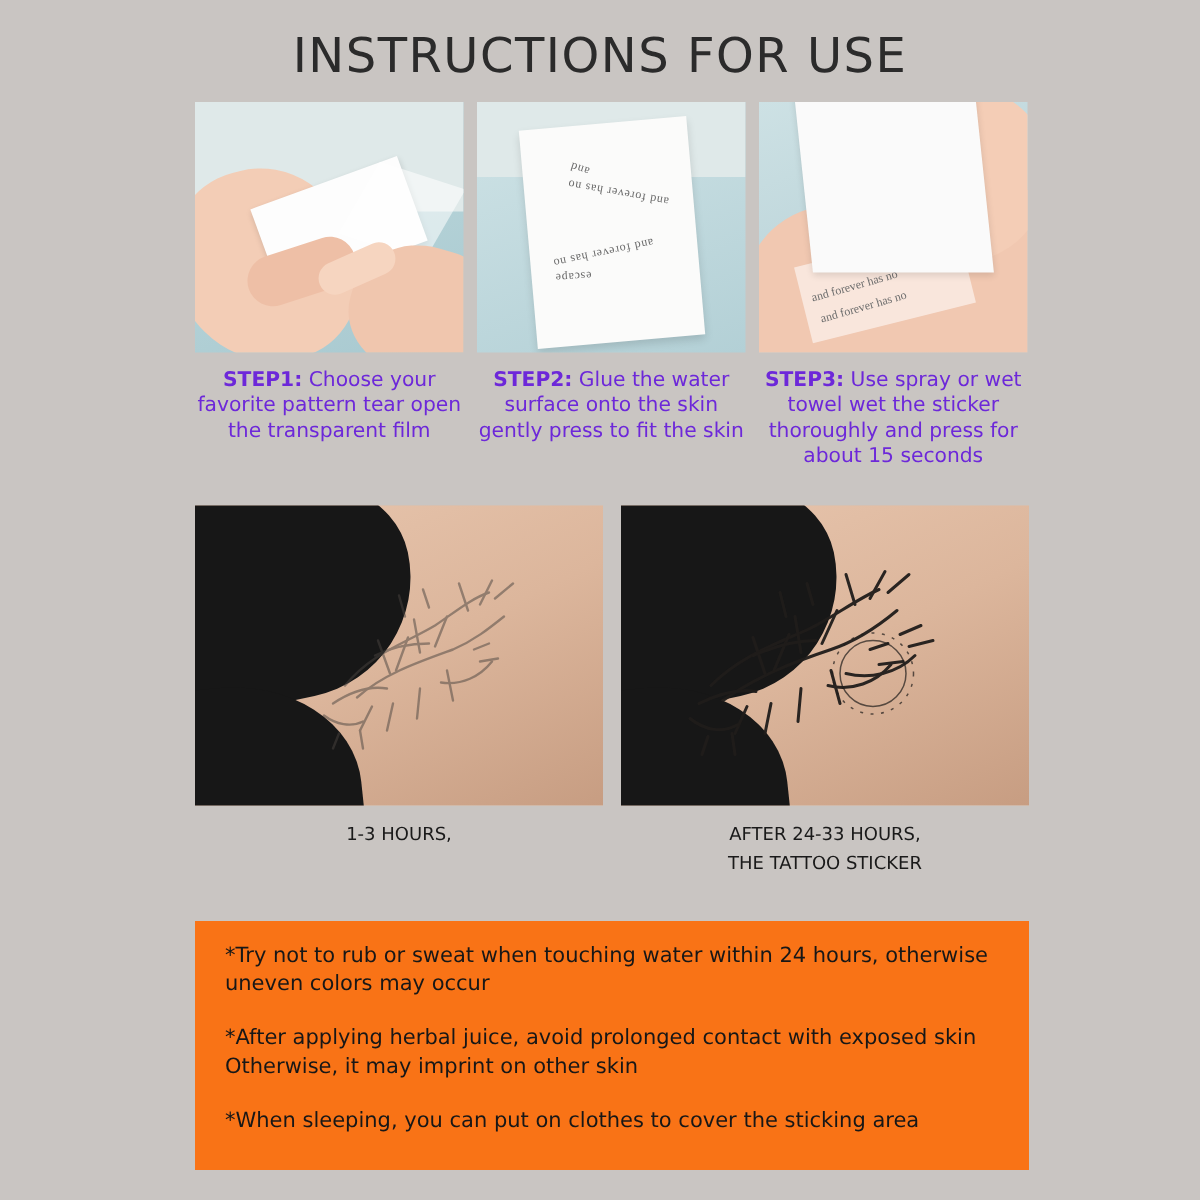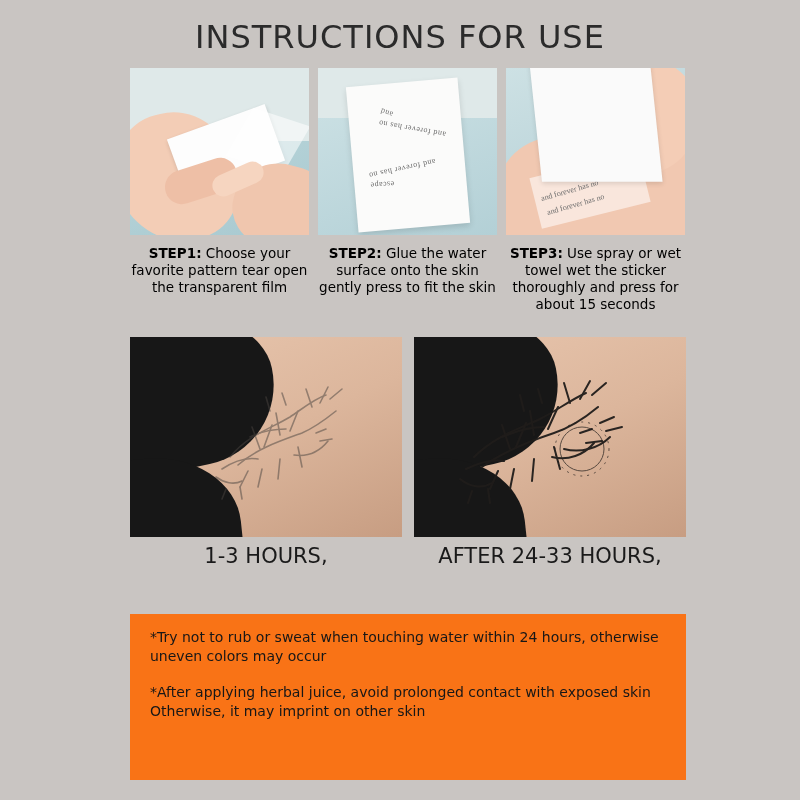--- a/index.html
+++ b/index.html
@@ -50,21 +50,21 @@
     height: 167px;
     overflow: hidden;
     background: #b9d7dc;
     border: 0;
   }
   .step-caption {
     margin-top: 10px;
     text-align: center;
     font-size: 13.5px;
     line-height: 17px;
-    color: #000000;
+    color: #6d28d9;
     font-family: "DejaVu Sans", sans-serif;
   }
   .step-caption b {
     font-weight: 700;
   }
 
   
   .ph1 {
     background: linear-gradient(160deg, #cfe3e6 0%, #b6d3d8 45%, #a8c9d0 100%);
   }
@@ -229,21 +229,21 @@
     left: -40px; bottom: -40px;
     width: 150px; height: 120px;
     background: #171717;
     border-radius: 0 60% 0 0;
     transform: rotate(-6deg);
   }
   .result-photo svg { position: absolute; left: 0; top: 0; }
   .result-caption {
     margin-top: 10px;
     text-align: center;
-    font-size: 21px;
+    font-size: 12px;
     line-height: 19px;
     color: #1a1a1a;
     font-family: "DejaVu Sans", sans-serif;
   }
 
   
   .notes {
     position: absolute;
     left: 130px;
     top: 614px;
@@ -368,23 +368,25 @@
             <path d="M186 86 L200 80 M192 94 L208 90"></path>
           </g>
           <g stroke="#201d1b" fill="none" stroke-width="1" opacity="0.7">
             <circle cx="168" cy="112" r="22"></circle>
             <circle cx="168" cy="112" r="27" stroke-dasharray="2 5"></circle>
           </g>
         </svg>
       </div>
       <div class="result-caption">
         <div>AFTER 24-33 HOURS,</div>
+        <div>THE TATTOO STICKER</div>
       </div>
     </div>
 
   </div>
 
   <div class="notes">
     <p class="note">*Try not to rub or sweat when touching water within 24 hours, otherwise uneven colors may occur</p>
     <p class="note">*After applying herbal juice, avoid prolonged contact with exposed skin Otherwise, it may imprint on other skin</p>
+    <p class="note">*When sleeping, you can put on clothes to cover the sticking area</p>
   </div>
 
 </div>
 
 </body></html>

